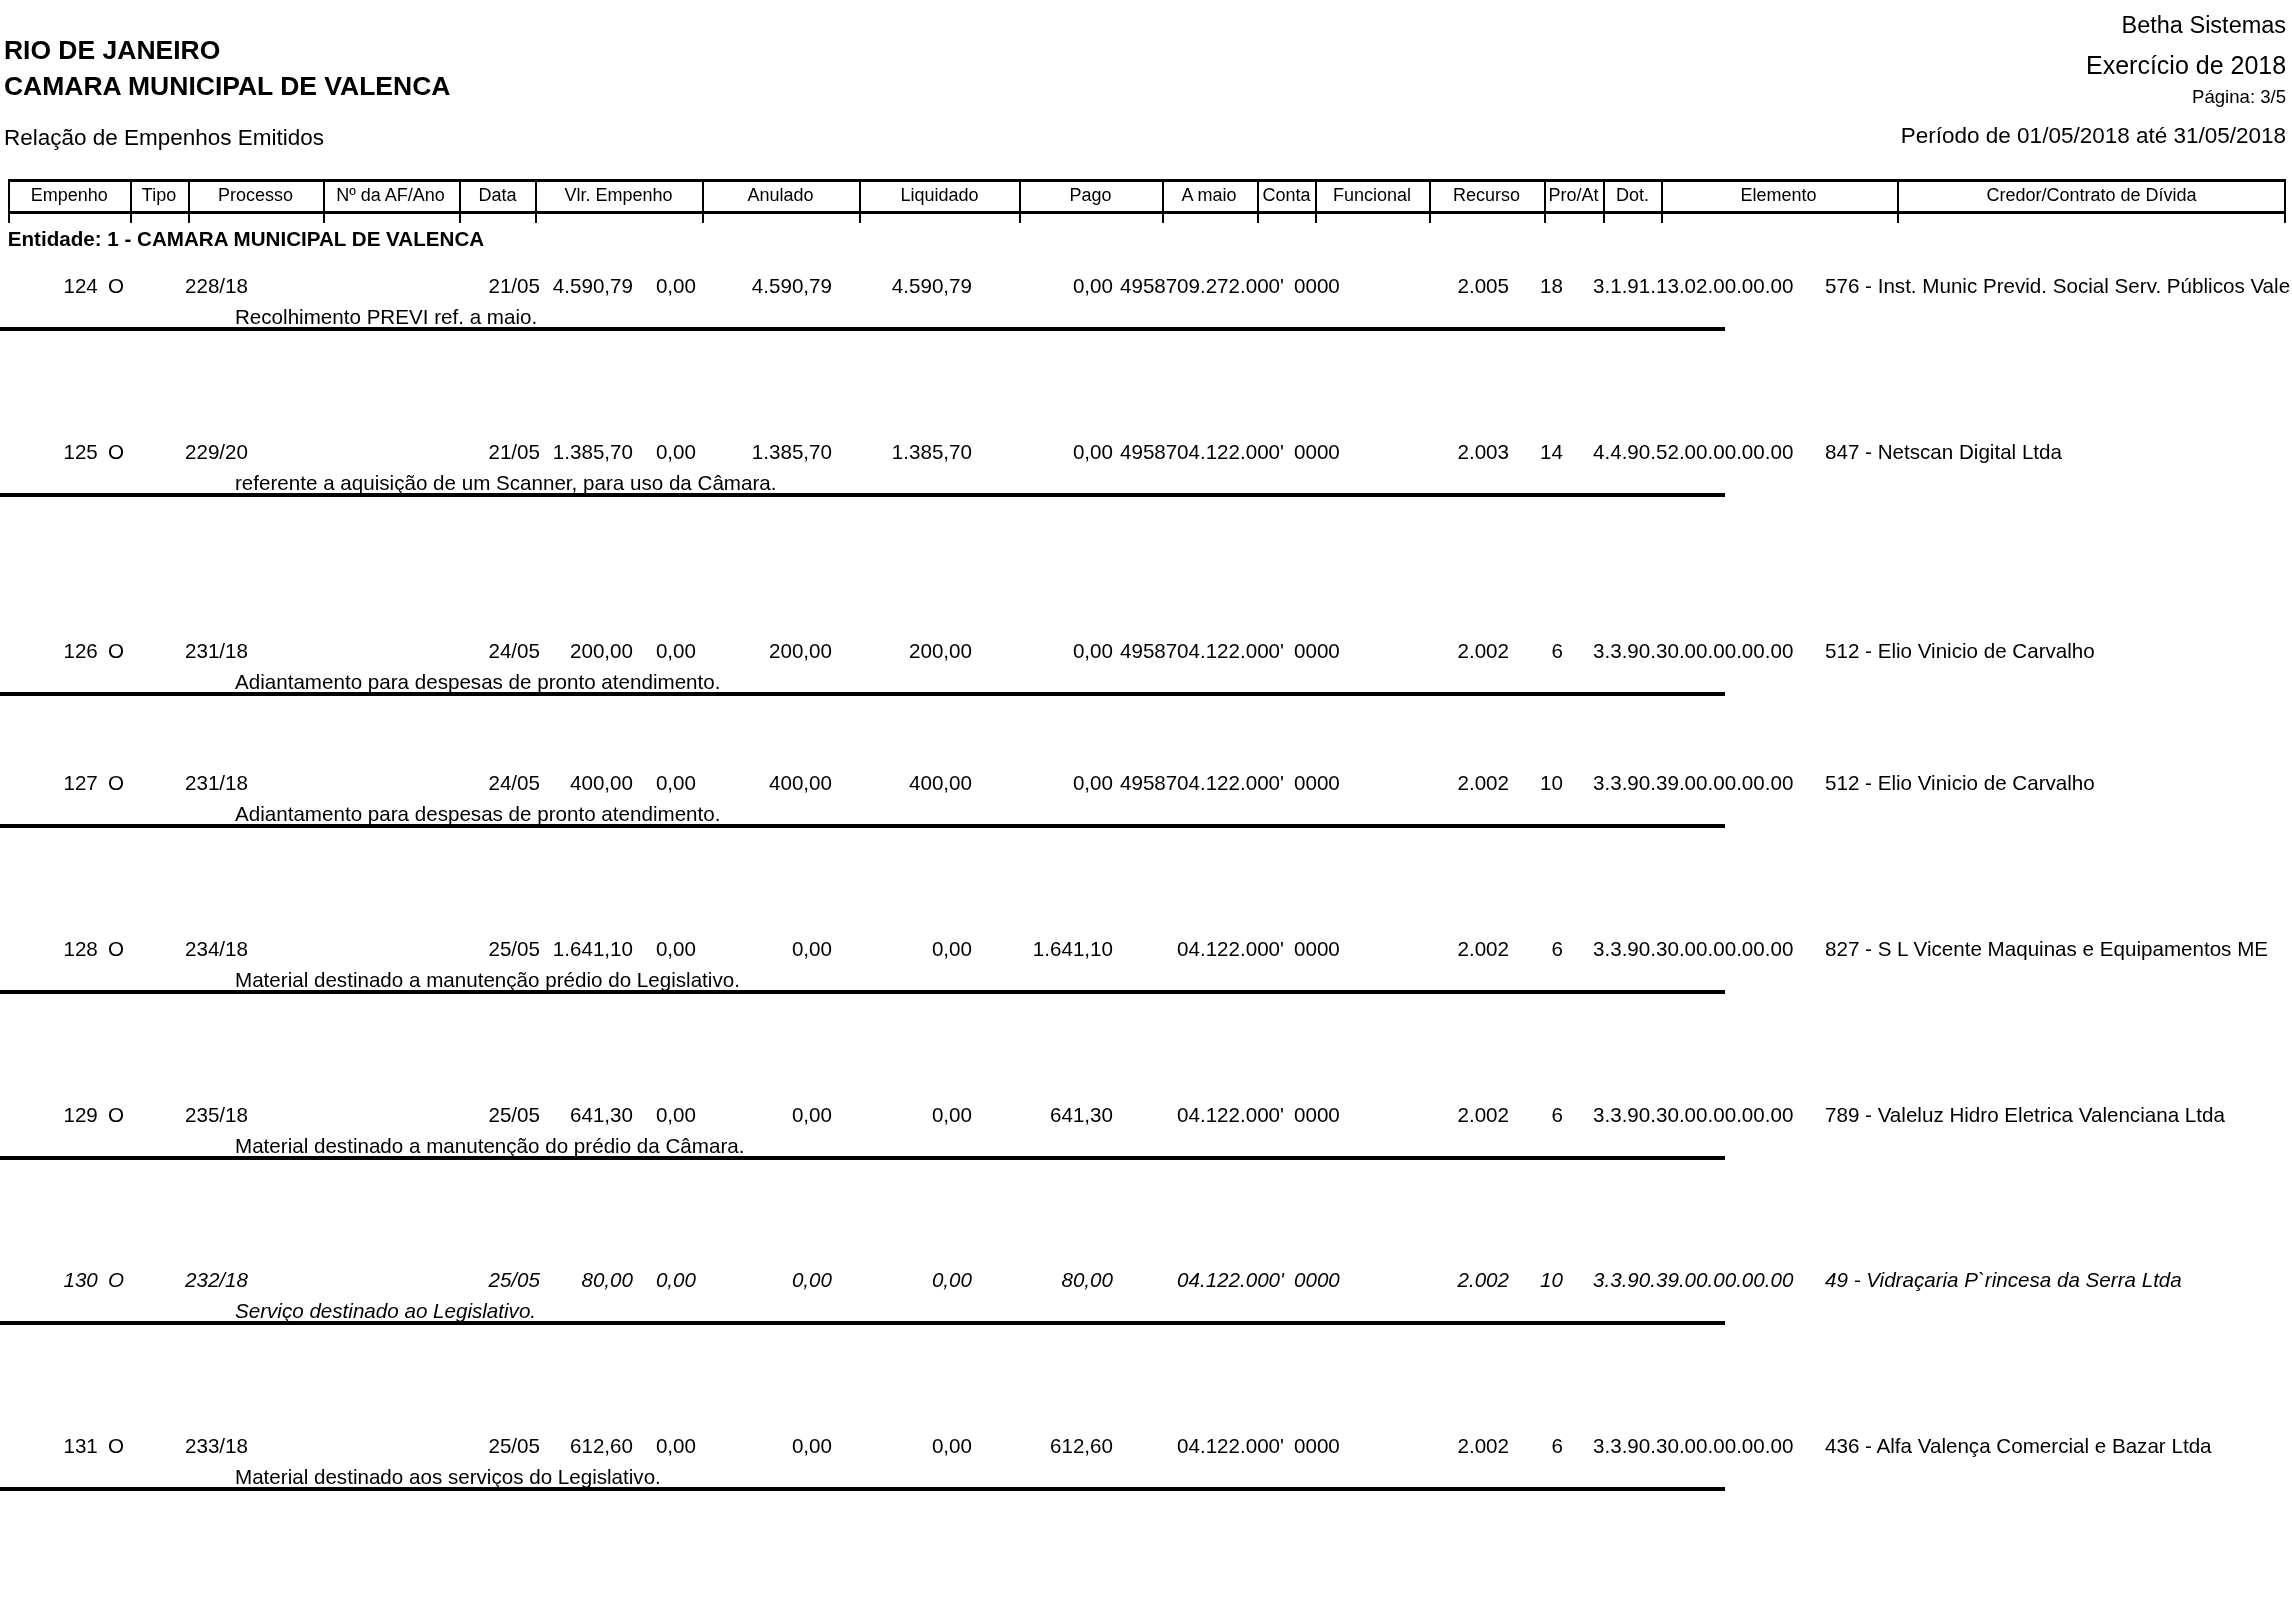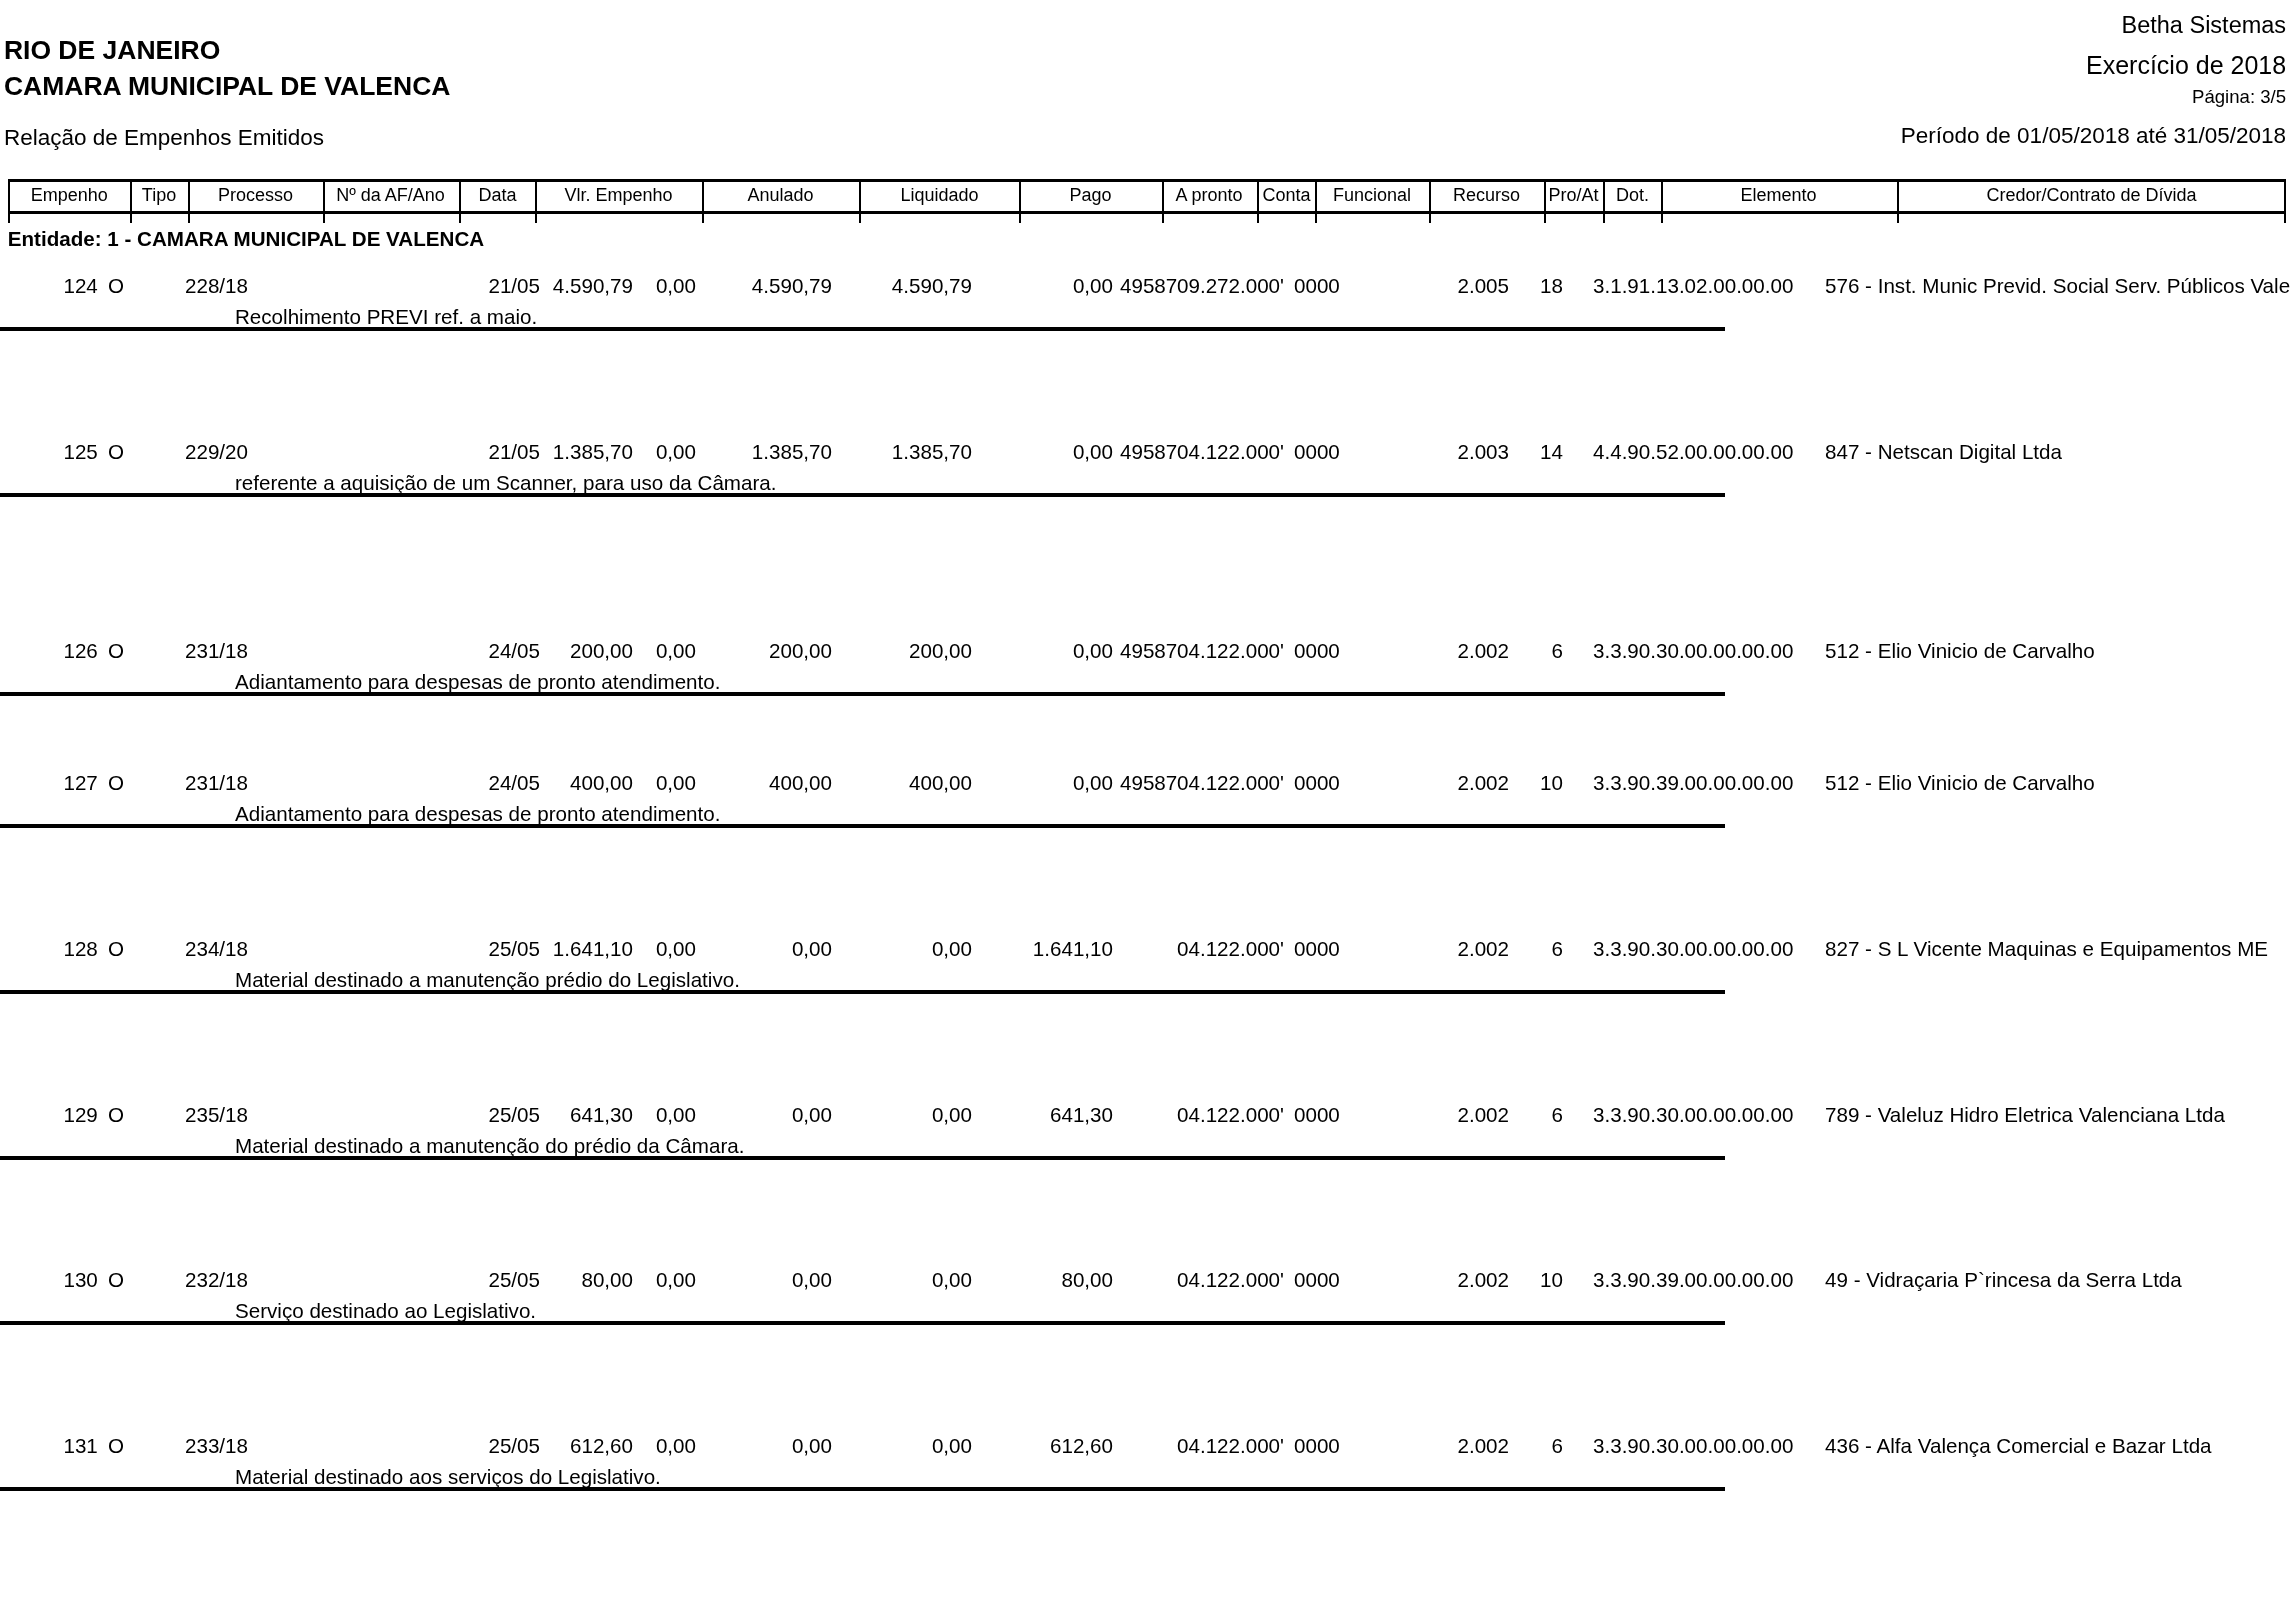--- a/index.html
+++ b/index.html
@@ -73,21 +73,21 @@
 <div>
   <div class="hcell h0">Empenho</div>
   <div class="hcell h1">Tipo</div>
   <div class="hcell h2">Processo</div>
   <div class="hcell h3">Nº da AF/Ano</div>
   <div class="hcell h4">Data</div>
   <div class="hcell h5">Vlr. Empenho</div>
   <div class="hcell h6">Anulado</div>
   <div class="hcell h7">Liquidado</div>
   <div class="hcell h8">Pago</div>
-  <div class="hcell h9">A pronto</div>
+  <div class="hcell h9">A maio</div>
   <div class="hcell h10">Conta</div>
   <div class="hcell h11">Funcional</div>
   <div class="hcell h12">Recurso</div>
   <div class="hcell h13">Pro/At</div>
   <div class="hcell h14">Dot.</div>
   <div class="hcell h15">Elemento</div>
   <div class="hcell h16">Credor/Contrato de Dívida</div>
 </div>
 
 <div class="abs entidade">Entidade: 1 - CAMARA MUNICIPAL DE VALENCA</div>
@@ -218,21 +218,21 @@
     <span class="cell d-func">04.122.000'</span>
     <span class="cell d-rec">0000</span>
     <span class="cell d-proat">2.002</span>
     <span class="cell d-dot">6</span>
     <span class="cell d-elem">3.3.90.30.00.00.00.00</span>
     <span class="cell d-cred">789 - Valeluz Hidro Eletrica Valenciana Ltda</span>
     <span class="d-hist">Material destinado a manutenção do prédio da Câmara.</span>
     <span class="rowsep"></span>
   </div>
 
-  <div class="row" style="top: 1266px;">
+  <div class="row" style="top: 1266px; font-style: italic;">
     <span class="cell d-emp">130</span>
     <span class="cell d-tipo">O</span>
     <span class="cell d-proc">232/18</span>
     <span class="cell d-af"></span>
     <span class="cell d-data">25/05</span>
     <span class="cell d-vlr">80,00</span>
     <span class="cell d-anul">0,00</span>
     <span class="cell d-liq">0,00</span>
     <span class="cell d-pago">0,00</span>
     <span class="cell d-apag">80,00</span>

